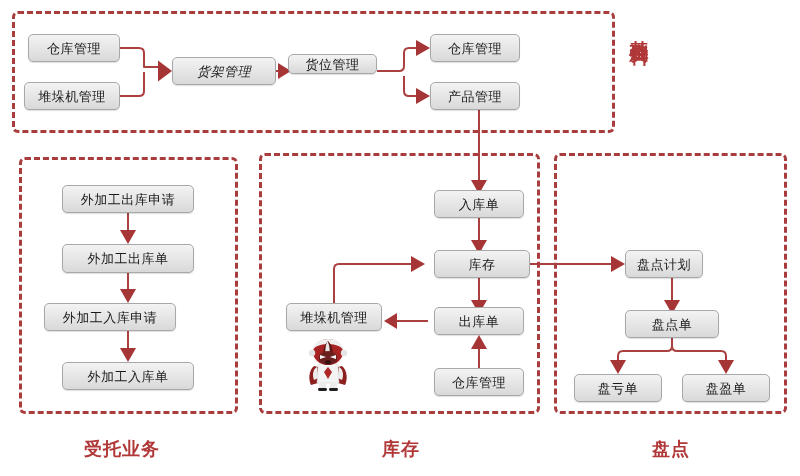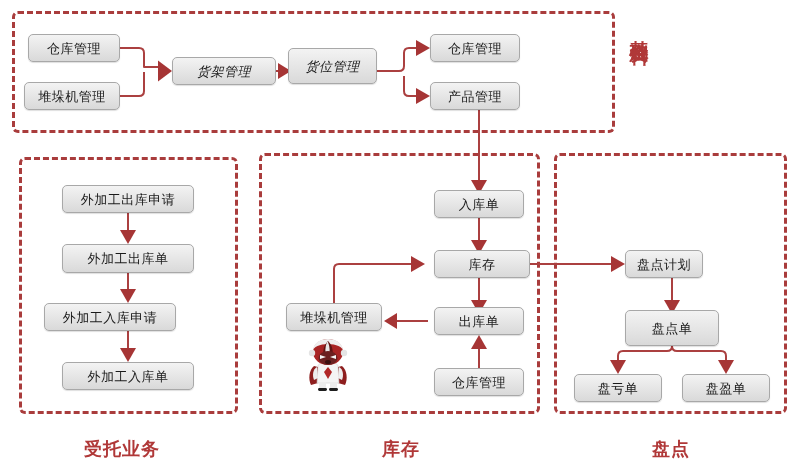--- a/index.html
+++ b/index.html
@@ -137,37 +137,37 @@
     <polygon class="head" points="120,230 128,244 136,230"></polygon>
     <path class="wire" d="M128,272 V289"></path>
     <polygon class="head" points="120,289 128,303 136,289"></polygon>
     <path class="wire" d="M128,331 V348"></path>
     <polygon class="head" points="120,348 128,362 136,348"></polygon>
   </svg>
 
   <div class="node" style="left:28px; top:34px; width:92px; height:28px;">仓库管理</div>
   <div class="node" style="left:24px; top:82px; width:96px; height:28px;">堆垛机管理</div>
   <div class="node" style="left:172px; top:57px; width:104px; height:28px;font-style:italic;">货架管理</div>
-  <div class="node" style="left:288px; top:48px; width:89px; height:36px;font-style:italic;">货位管理</div>
+  <div class="node" style="left:288px; top:54px; width:89px; height:20px;">货位管理</div>
   <div class="node" style="left:430px; top:34px; width:90px; height:28px;">仓库管理</div>
   <div class="node" style="left:430px; top:82px; width:90px; height:28px;">产品管理</div>
 
   <div class="node" style="left:62px; top:185px; width:132px; height:28px;">外加工出库申请</div>
   <div class="node" style="left:62px; top:244px; width:132px; height:29px;">外加工出库单</div>
   <div class="node" style="left:44px; top:303px; width:132px; height:28px;">外加工入库申请</div>
   <div class="node" style="left:62px; top:362px; width:132px; height:28px;">外加工入库单</div>
 
   <div class="node" style="left:434px; top:190px; width:90px; height:28px;">入库单</div>
   <div class="node" style="left:434px; top:250px; width:96px; height:28px;">库存</div>
   <div class="node" style="left:286px; top:303px; width:96px; height:28px;">堆垛机管理</div>
   <div class="node" style="left:434px; top:307px; width:90px; height:28px;">出库单</div>
   <div class="node" style="left:434px; top:368px; width:90px; height:28px;">仓库管理</div>
 
   <div class="node" style="left:625px; top:250px; width:78px; height:28px;">盘点计划</div>
-  <div class="node" style="left:625px; top:310px; width:94px; height:36px;">盘点单</div>
+  <div class="node" style="left:625px; top:310px; width:94px; height:28px;">盘点单</div>
   <div class="node" style="left:574px; top:374px; width:88px; height:28px;">盘亏单</div>
   <div class="node" style="left:682px; top:374px; width:88px; height:28px;">盘盈单</div>
 
   <svg id="mascot" viewBox="0 0 46 52">
 
     <path d="M9,27 C4,31 3,40 6,46 L13,44 L13,28 Z" fill="#8e1f1f"></path>
     <path d="M37,27 C42,31 43,40 40,46 L33,44 L33,28 Z" fill="#8e1f1f"></path>
 
     <path d="M13,27 C13,25 17,23 23,23 C29,23 33,25 33,27 L34,44 L12,44 Z" fill="#f4f4f4" stroke="#cfcfcf" stroke-width="0.6"></path>
 

